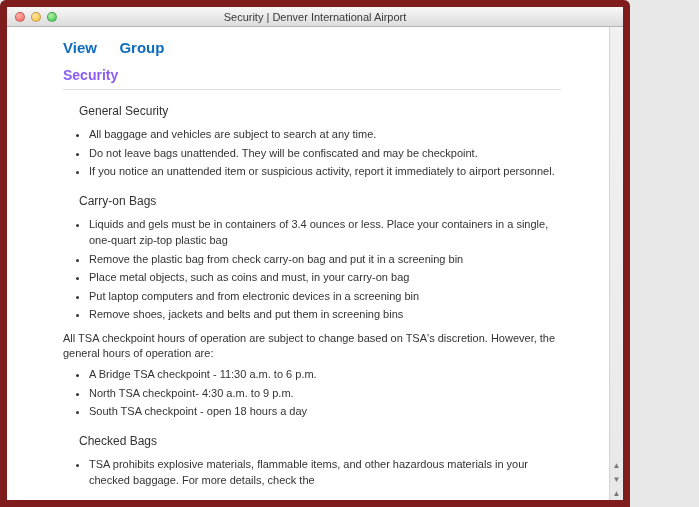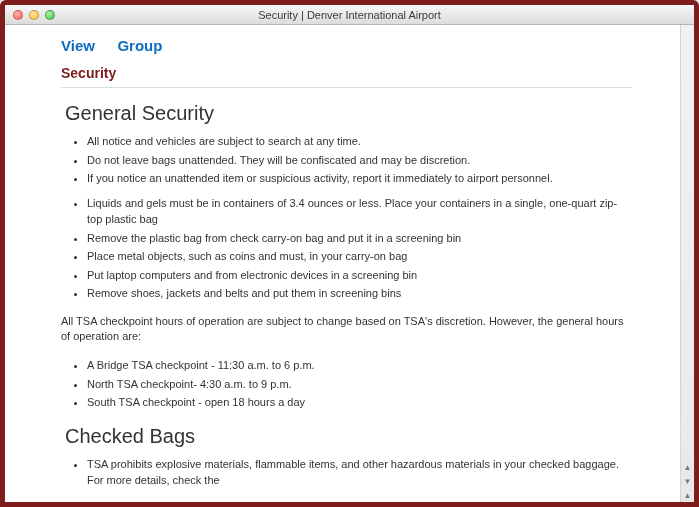--- a/index.html
+++ b/index.html
@@ -1,26 +1,26 @@
 <!DOCTYPE html>
 <html><head>
 <meta charset="utf-8">
 <style>
   * { margin: 0; padding: 0; box-sizing: border-box; }
   html, body { height: 100%; font-family: "Helvetica Neue", Helvetica, Arial, sans-serif; }
   body { background: #e8e8e8; }
 
   .window {
-    width: 699px;
+    width: 630px;
     height: 507px;
     background: #fff;
     position: relative;
     display: flex;
     flex-direction: column;
-    border: 5px solid #7f1d1d;
+    border: 7px solid #7f1d1d;
     border-radius: 6px 6px 0 0;
     overflow: hidden;
   }
 
   .titlebar {
     height: 20px;
     background: linear-gradient(#f7f7f7, #dcdcdc);
     border-bottom: 1px solid #b5b5b5;
     display: flex;
     align-items: center;
@@ -87,37 +87,37 @@
     font-size: 15px;
     font-weight: 600;
     color: #0d6cc0;
     margin-right: 18px;
     cursor: pointer;
   }
 
   h1.page-title {
     font-size: 14px;
     font-weight: 700;
-    color: #7f1d1d;
+    color: #8b5cf6;
     padding-bottom: 6px;
     border-bottom: 1px solid #ddd;
     margin-bottom: 14px;
   }
 
   h2.section {
-    font-size: 20px;
+    font-size: 12px;
     font-weight: 400;
     color: #333;
-    margin: 14px 0 8px 4px;
+    margin: 14px 0 8px 16px;
   }
 
   p.body {
     font-size: 11px;
     line-height: 1.45;
-    margin: 12px 0;
+    margin: 0 0;
     color: #333;
   }
 
   ul.bullets {
     list-style: disc;
     margin: 4px 0 8px 26px;
   }
   ul.bullets li {
     font-size: 11px;
     line-height: 1.5;
@@ -144,25 +144,26 @@
 
       <div class="menu">
         <span>View</span>
         <span>Group</span>
       </div>
 
       <h1 class="page-title">Security</h1>
 
       <h2 class="section">General Security</h2>
       <ul class="bullets">
-        <li>All notice and vehicles are subject to search at any time.</li>
-        <li>Do not leave bags unattended. They will be confiscated and may be discretion.</li>
+        <li>All baggage and vehicles are subject to search at any time.</li>
+        <li>Do not leave bags unattended. They will be confiscated and may be checkpoint.</li>
         <li>If you notice an unattended item or suspicious activity, report it immediately to airport personnel.</li>
       </ul>
 
+      <h2 class="section">Carry-on Bags</h2>
       <ul class="bullets">
         <li>Liquids and gels must be in containers of 3.4 ounces or less. Place your containers in a single, one-quart zip-top plastic bag</li>
         <li>Remove the plastic bag from check carry-on bag and put it in a screening bin</li>
         <li>Place metal objects, such as coins and must, in your carry-on bag</li>
         <li>Put laptop computers and from electronic devices in a screening bin</li>
         <li>Remove shoes, jackets and belts and put them in screening bins</li>
       </ul>
 
       <p class="body">All TSA checkpoint hours of operation are subject to change based on TSA's discretion. However, the general hours of operation are:</p>
       <ul class="bullets">

